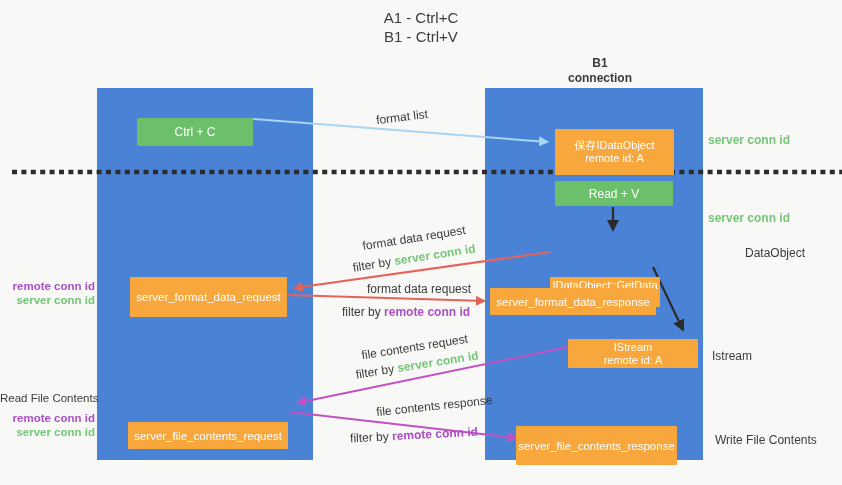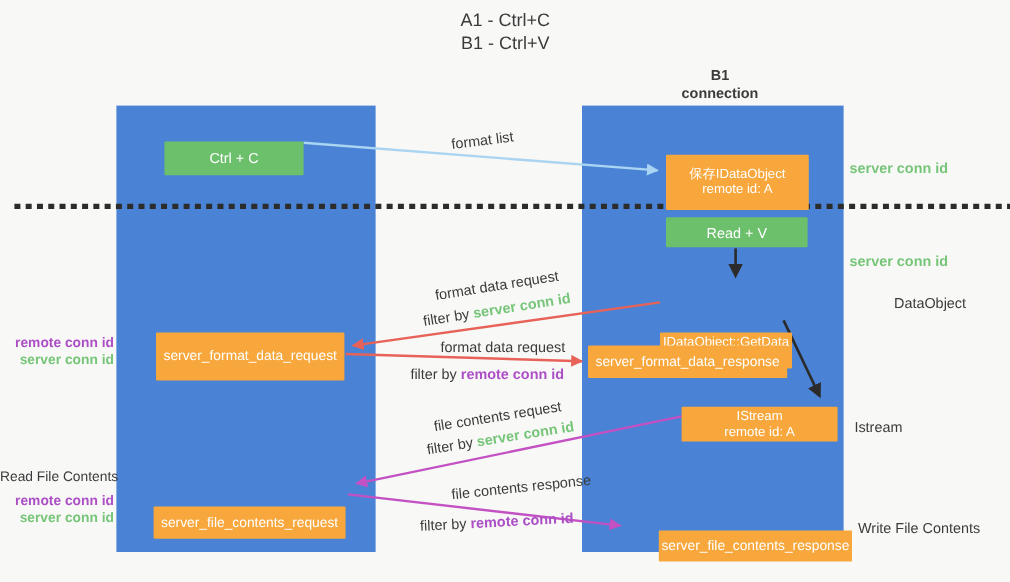--- a/index.html
+++ b/index.html
@@ -38,21 +38,21 @@
   .box.two{flex-direction:column;font-size:11px;line-height:13px;}
 
   .b-ctrl-c{left:137px;top:118px;width:116px;height:28px;}
   .b-save{left:555px;top:129px;width:119px;height:46px;}
   .b-ctrl-v{left:555px;top:181px;width:118px;height:25px;}
   .b-getdata{left:550px;top:237px;width:110px;height:30px;margin-top:40px;}
   .b-freq{left:130px;top:277px;width:157px;height:40px;}
   .b-fresp{left:490px;top:288px;width:166px;height:27px;}
   .b-istream{left:568px;top:339px;width:130px;height:29px;}
   .b-fcreq{left:128px;top:393px;width:160px;height:27px;margin-top:29px;}
-  .b-fcresp{left:549px;top:426px;width:161px;height:26px;margin-top:16px;}
+  .b-fcresp{left:516px;top:426px;width:161px;height:39px;}
 
   .lbl{position:absolute;font-size:12px;color:var(--ink);z-index:4;white-space:nowrap;}
   .lbl b.g{color:var(--tgreen);}
   .lbl b.p{color:var(--tpurple);}
   .side-green{color:var(--tgreen);font-weight:bold;}
   .side-stack{text-align:right;width:95px;left:0;font-weight:bold;font-size:11.5px;line-height:14px;}
   .side-stack .p{color:var(--tpurple);}
   .side-stack .g{color:var(--tgreen);}
 
   .rot7{transform:rotate(-7deg);}

